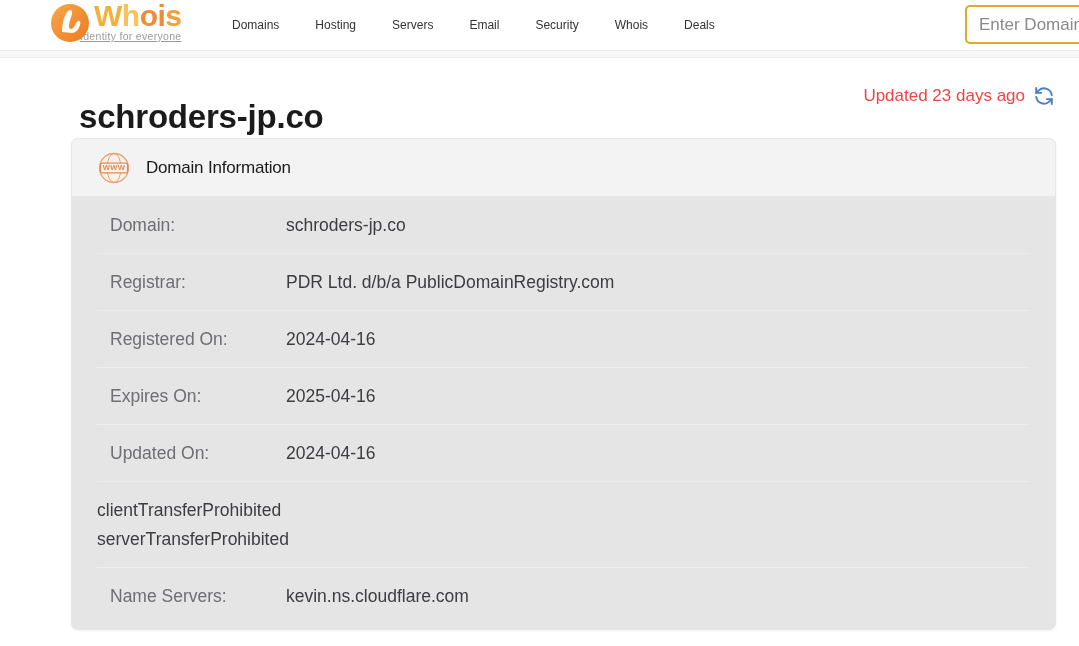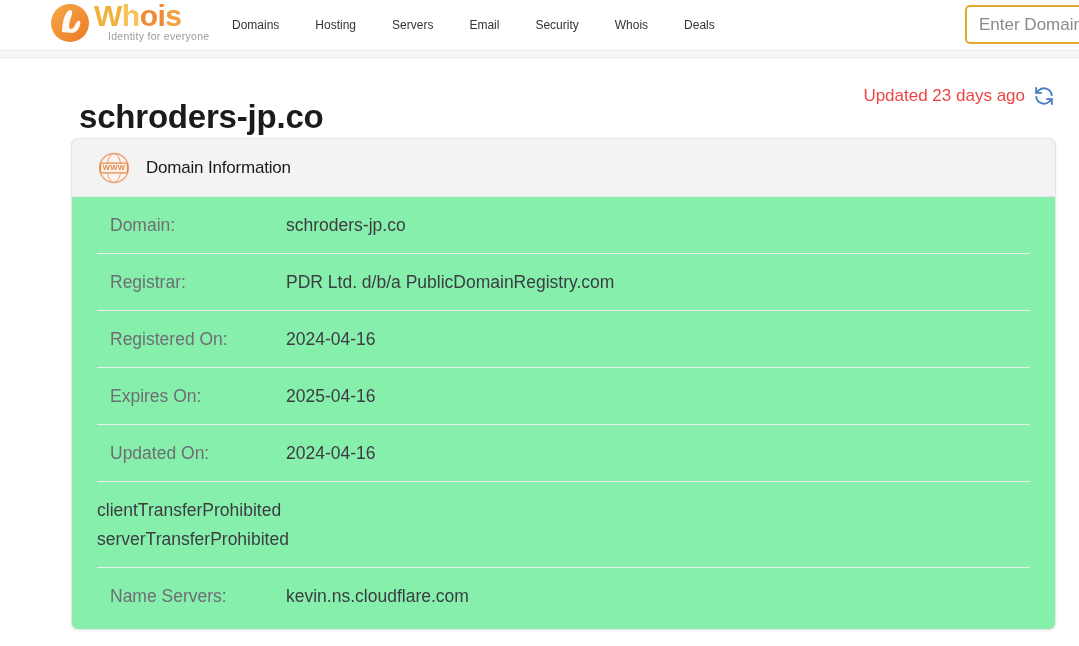--- a/index.html
+++ b/index.html
@@ -64,26 +64,27 @@
     line-height: 32px;
     white-space: nowrap;
   }
   .logo-text .l-w  { color: #f2b13c; }
   .logo-text .l-h  { color: #f7c25a; }
   .logo-text .l-o  { color: #ef8b34; }
   .logo-text .l-i  { color: #ef8b34; }
   .logo-text .l-s  { color: #f2a03c; }
   .logo-tag {
     position: absolute;
-    left: 60px;
+    left: 32px;
     top: 30px;
     font-size: 10.5px;
     color: #9b9b9b;
     letter-spacing: 0.3px;
     white-space: nowrap;
+    text-decoration: underline;
   }
 
   
   .nav-links {
     position: absolute;
     left: 232px;
     top: 0;
     height: 50px;
     display: flex;
     align-items: center;
@@ -162,21 +163,21 @@
   }
 
   
   .card {
     position: absolute;
     left: 71px;
     top: 138px;
     width: 985px;
     height: 492px;
     box-sizing: border-box;
-    background: #86efac;
+    background: #e5e5e5;
     border: 1px solid #e6e6e8;
     border-radius: 7px;
     box-shadow: 0 1px 3px rgba(0,0,0,0.06);
     overflow: hidden;
   }
   .card-header {
     height: 58px;
     background: #f3f3f4;
     border-bottom: 1px solid #e6e6e8;
     display: flex;

